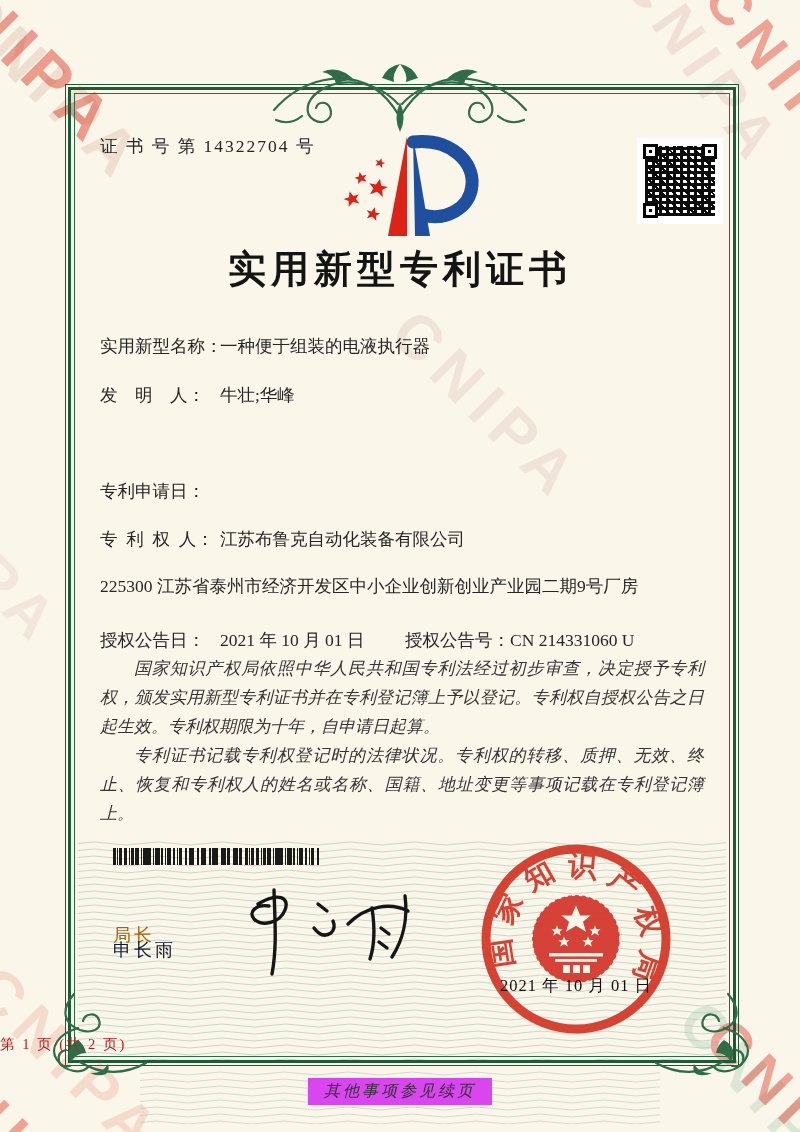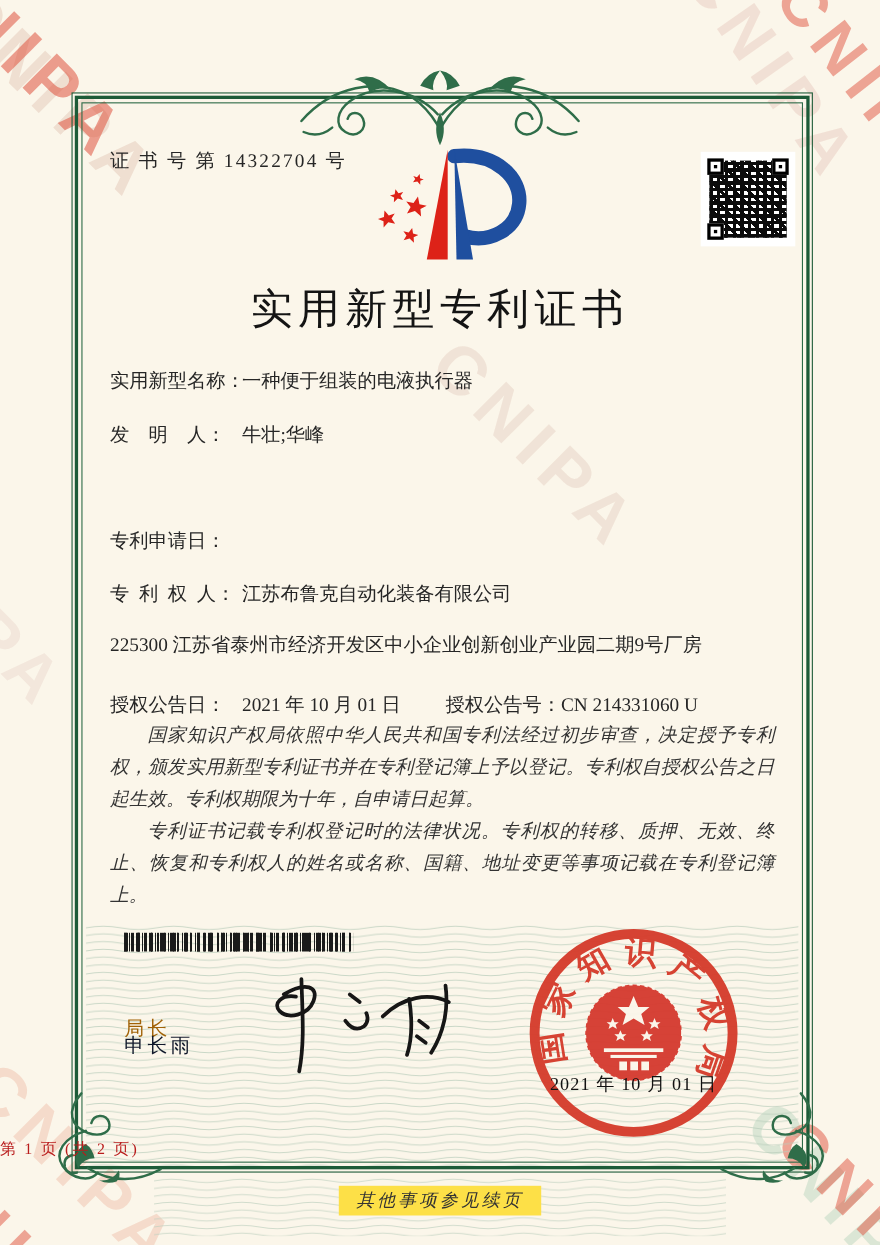--- a/index.html
+++ b/index.html
@@ -47,22 +47,22 @@
   .qr-pad  { position:absolute; left:637px; top:138px; width:86px; height:86px; background:#fff; }
   .qr-code { position:absolute; left:8px; top:8px; width:70px; height:70px; background:#fff;
     background-image:
       repeating-linear-gradient(0deg,  #0b0b0b 0 3px, transparent 3px 6px),
       repeating-linear-gradient(90deg, #0b0b0b 0 3px, transparent 3px 7px),
       repeating-linear-gradient(45deg, #0b0b0b 0 2px, transparent 2px 9px);
   }
   .qr-finder { position:absolute; width:15px; height:15px; border:3px solid #000; background:#fff; box-sizing:border-box; }
   .qr-finder::after { content:""; position:absolute; left:3px; top:3px; right:3px; bottom:3px; background:#000; }
   .qr-f-tl { left:-2px; top:-2px; } .qr-f-tr { right:-2px; top:-2px; } .qr-f-bl { left:-2px; bottom:-2px; }
-  .title { position:absolute; left:0; top:256px; width:800px; text-align:center;
-           font-size:38px; font-weight:normal; letter-spacing:5px; color:#141414; }
+  .title { position:absolute; left:0; top:244px; width:800px; text-align:center;
+           font-size:38px; font-weight:bold; letter-spacing:5px; color:#141414; }
   
   .f-row { position:absolute; left:100px; width:606px; display:flex;
            font-size:17.5px; line-height:25px;align-items:center; }
   .f-label { flex:none; width:120px; white-space:pre; }
   .f-value { flex:1; white-space:pre-wrap; }
   .r1{top:334px} .r2{top:383px} .r3{top:431px} .r4{top:479px} .r5{top:527px} .r6{top:574px} .r7{top:628px}
   .g1 { flex:none; width:305px; display:flex; }
   .g2 { flex:1; display:flex; } .g2 .f-label{ width:auto; }
   
   .paras { position:absolute; left:100px; top:654px; width:604px;
@@ -81,21 +81,21 @@
   .signer-name  { position:absolute; left:113px; top:938px; font-size:18px; letter-spacing:3px; color:#0f172a; }
   .sig-script { position:absolute; left:222px; top:884px; }
   
   .seal { position:absolute; left:477px; top:839px; opacity:.95; }
   .seal-date { position:absolute; left:491px; top:975px; width:170px; text-align:center;
                font-size:16.5px; letter-spacing:1px; color:#111; z-index:7; }
   
   .page-info { position:absolute; left:0; top:1035px; width:800px; text-align:left;
                font-size:14.5px; letter-spacing:2px; color:#b91c1c; }
   .cont-wrap { position:absolute; left:0; top:1078px; width:800px; text-align:center; }
-  .cont-note { display:inline-block; padding:3px 16px; background:#fde047;
+  .cont-note { display:inline-block; padding:3px 16px; background:#d946ef;
                font-size:16px; letter-spacing:3px; color:#333; }
 </style>
 </head>
 <body>
 
 <div class="page">
 
   <span class="wm wm-tl">CNIPA</span>
   <span class="wm wm-tr">CNIPA</span>
   <span class="wm wm-c">CNIPA</span>

